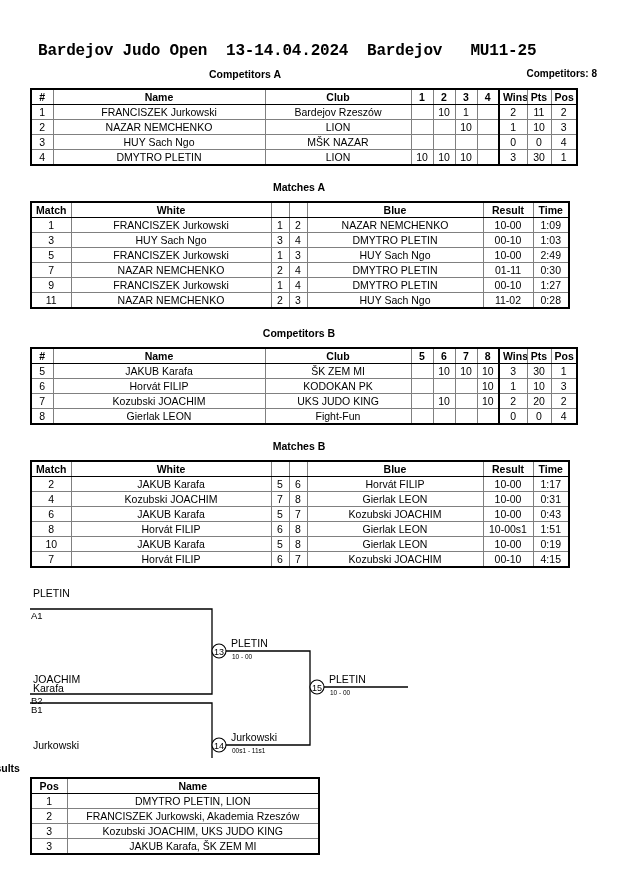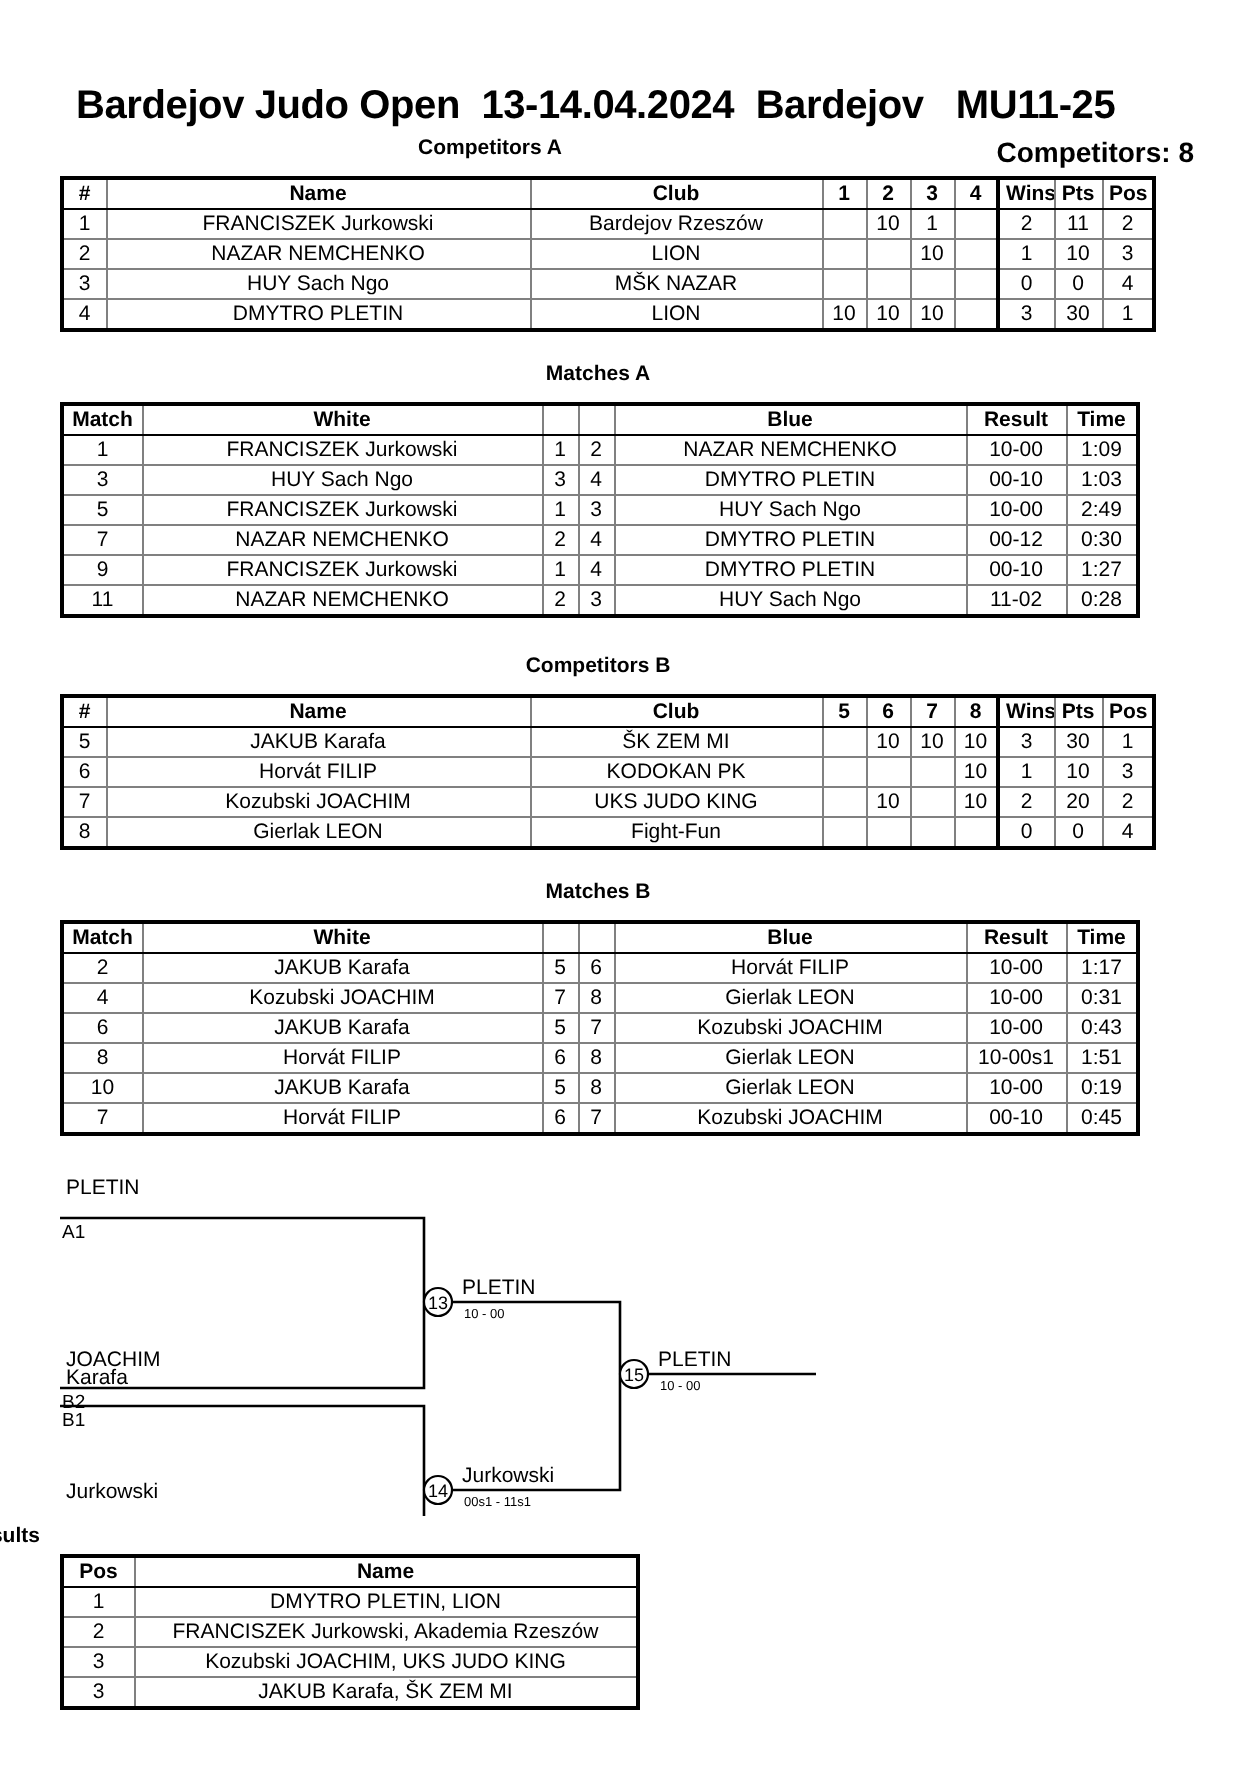--- a/index.html
+++ b/index.html
@@ -17,29 +17,30 @@
   }
 
   
   #doc-header {
     position: absolute;
     left: 0; top: 0; width: 630px;
   }
   #main-title {
     position: absolute;
     left: 38px; top: 42px;
-    font-size: 20px;
+    font-size: 16px;
     font-weight: bold;
     letter-spacing: -0.2px;
     white-space: pre;
+    font-family: Liberation Mono, monospace;
   }
   #competitors-count {
     position: absolute;
     right: 33px; top: 68px;
-    font-size: 14px;
+    font-size: 10px;
     font-weight: bold;
   }
 
   
   .section-caption {
     position: absolute;
     font-size: 10.5px;
     font-weight: bold;
     text-align: center;
     width: 100%;
@@ -277,21 +278,21 @@
       <td class="l">HUY Sach Ngo</td>
       <td class="c">10-00</td>
       <td class="c">2:49</td>
     </tr>
     <tr>
       <td class="c">7</td>
       <td class="l">NAZAR NEMCHENKO</td>
       <td class="c">2</td>
       <td class="c">4</td>
       <td class="l">DMYTRO PLETIN</td>
-      <td class="c">00-12</td>
+      <td class="c">01-11</td>
       <td class="c">0:30</td>
     </tr>
     <tr>
       <td class="c">9</td>
       <td class="l">FRANCISZEK Jurkowski</td>
       <td class="c">1</td>
       <td class="c">4</td>
       <td class="l">DMYTRO PLETIN</td>
       <td class="c">00-10</td>
       <td class="c">1:27</td>
@@ -454,21 +455,21 @@
       <td class="c">10-00</td>
       <td class="c">0:19</td>
     </tr>
     <tr>
       <td class="c">7</td>
       <td class="l">Horvát FILIP</td>
       <td class="c">6</td>
       <td class="c">7</td>
       <td class="l">Kozubski JOACHIM</td>
       <td class="c">00-10</td>
-      <td class="c">0:45</td>
+      <td class="c">4:15</td>
     </tr>
   </tbody>
 </table>
 
 <div id="bracket">
   <svg width="400" height="175" viewBox="0 0 400 175" xmlns="http://www.w3.org/2000/svg">
 
     <path class="br-line" d="M0,26 L182,26 L182,68"></path>
     <path class="br-line" d="M0,111 L182,111 L182,68"></path>
 

